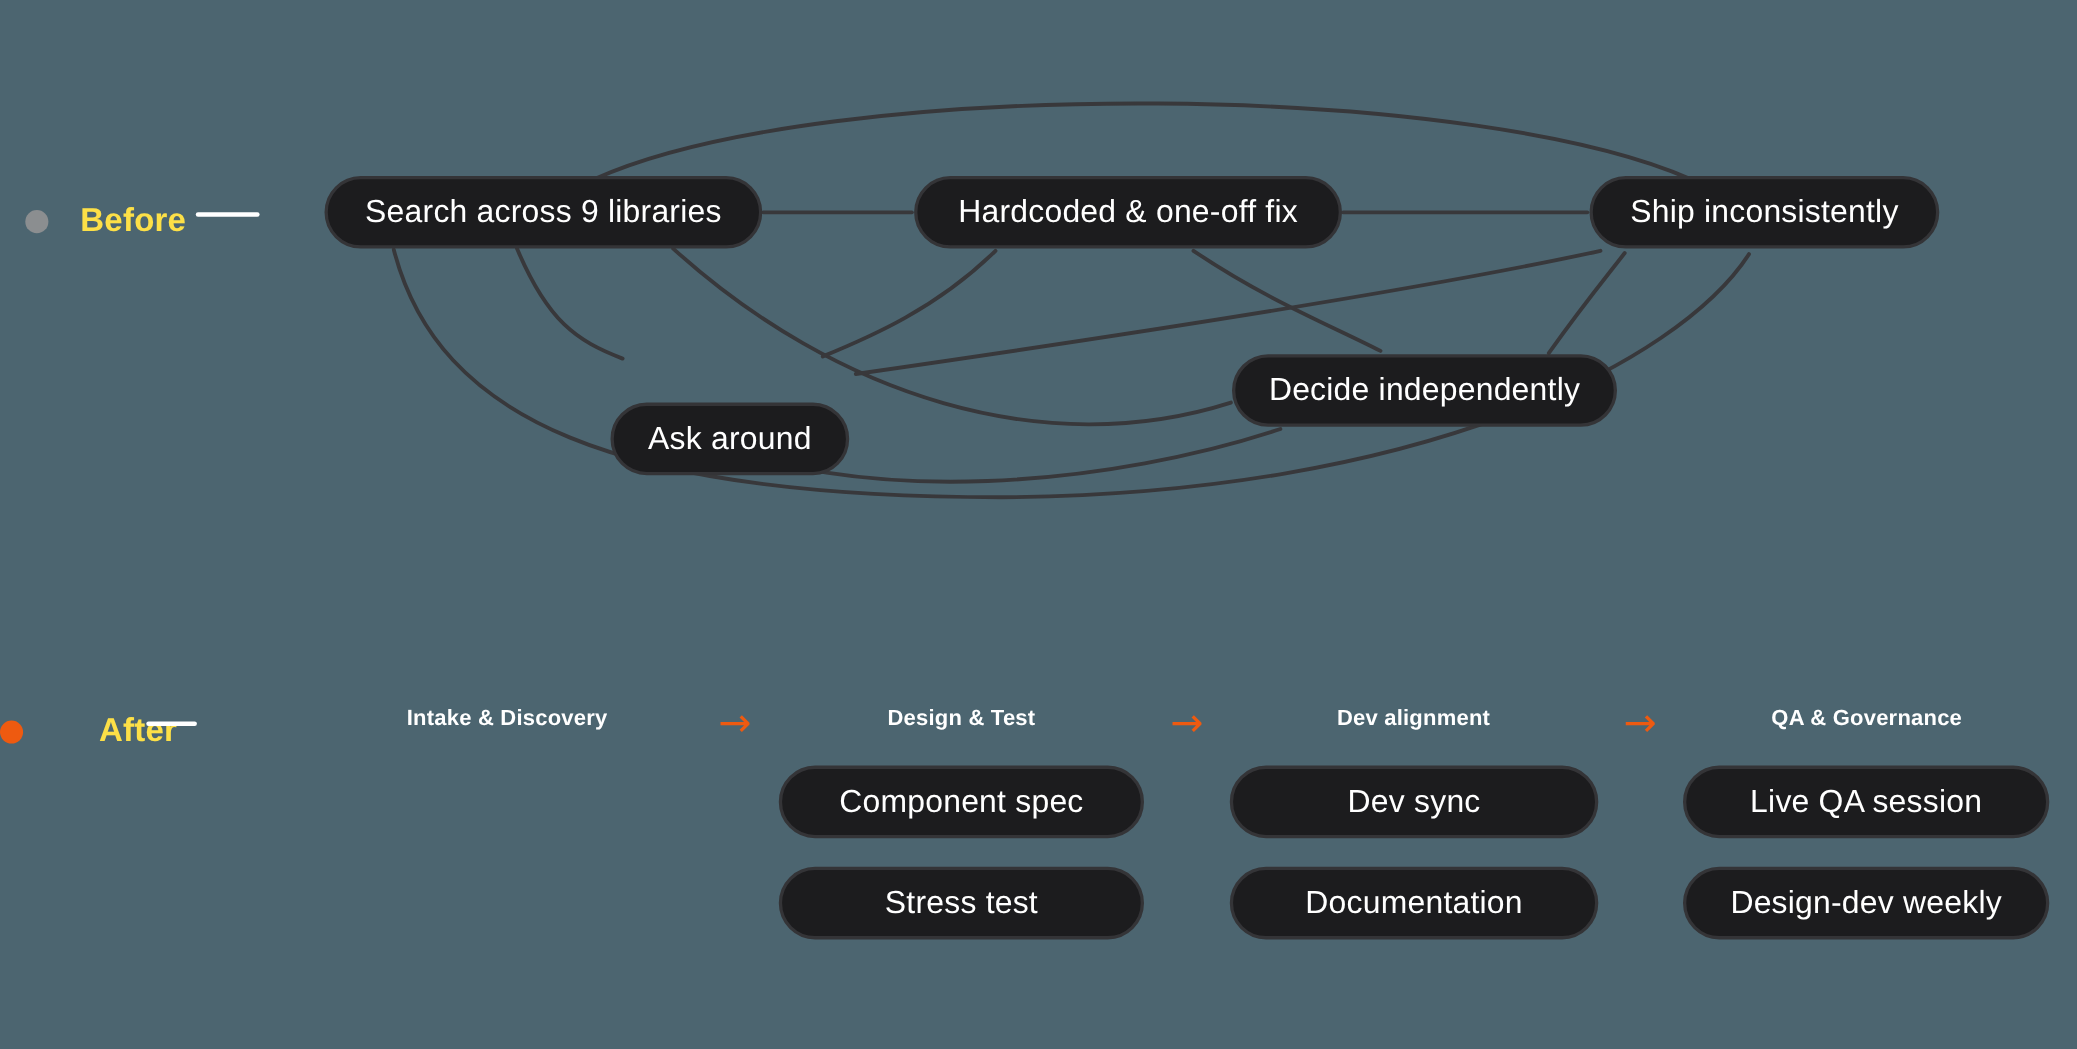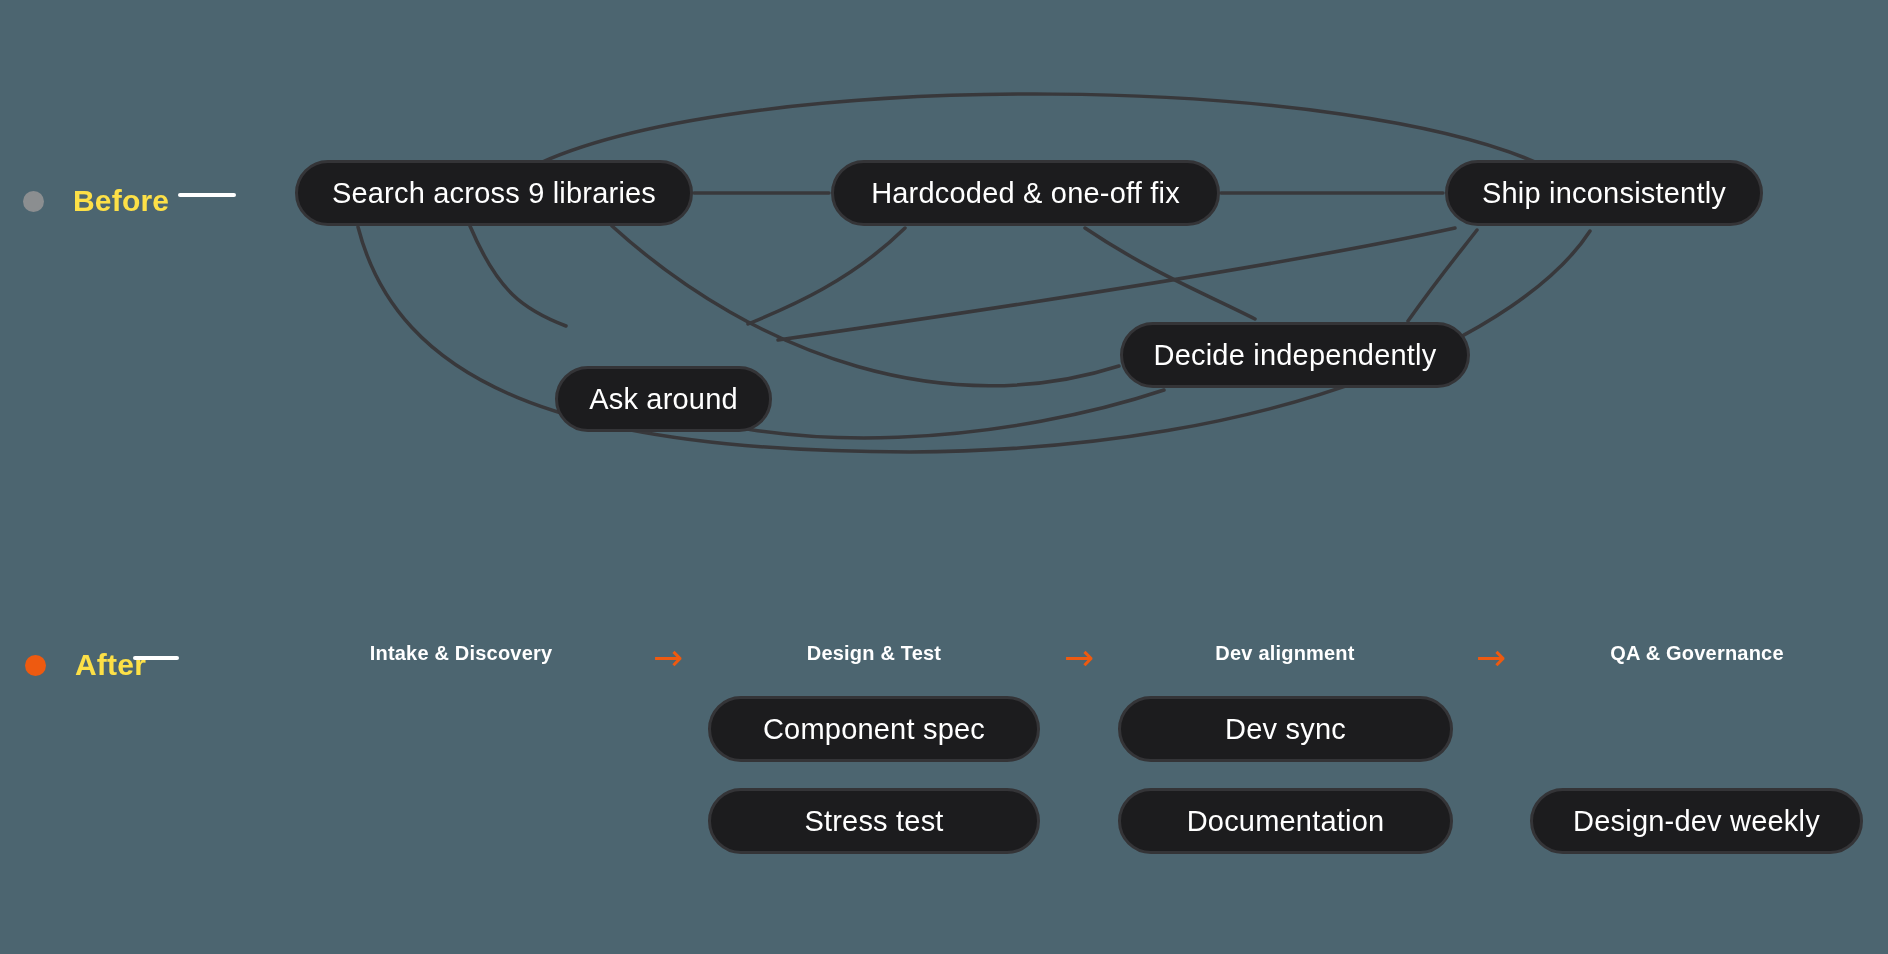--- a/index.html
+++ b/index.html
@@ -65,21 +65,21 @@
     <span class="legend-label">Before</span>
   </div>
   <div class="legend-dash" style="left:178px;top:193px;width:58px;"></div>
 
   <div class="pill" style="left:295px;top:160px;width:398px;">Search across 9 libraries</div>
   <div class="pill" style="left:831px;top:160px;width:389px;">Hardcoded &amp; one-off fix</div>
   <div class="pill" style="left:1445px;top:160px;width:318px;">Ship inconsistently</div>
   <div class="pill" style="left:555px;top:322px;width:217px;margin-top:44px;">Ask around</div>
   <div class="pill" style="left:1120px;top:322px;width:350px;">Decide independently</div>
 
-  <div class="legend" style="left:25px;top:648px;">
+  <div class="legend" style="left:0;top:648px;gap:40px;">
     <span class="legend-dot dot-orange"></span>
     <span class="legend-label">After</span>
   </div>
   <div class="legend-dash" style="left:133px;top:656px;width:46px;"></div>
 
   <div class="col-header" style="left:461px;">Intake &amp; Discovery</div>
   <div class="col-header" style="left:874px;">Design &amp; Test</div>
   <div class="col-header" style="left:1285px;">Dev alignment</div>
   <div class="col-header" style="left:1697px;">QA &amp; Governance</div>
 
@@ -87,15 +87,16 @@
   <span class="flow-arrow" style="left:1079px;">→</span>
   <span class="flow-arrow" style="left:1491px;">→</span>
 
 
   <div class="pill" style="left:708px;top:696px;width:332px;">Component spec</div>
   <div class="pill" style="left:708px;top:788px;width:332px;">Stress test</div>
 
   <div class="pill" style="left:1118px;top:696px;width:335px;">Dev sync</div>
   <div class="pill" style="left:1118px;top:788px;width:335px;">Documentation</div>
 
+  <div class="pill" style="left:1530px;top:696px;width:333px;">Live QA session</div>
   <div class="pill" style="left:1530px;top:788px;width:333px;">Design-dev weekly</div>
 
 </div>
 
 </body></html>

